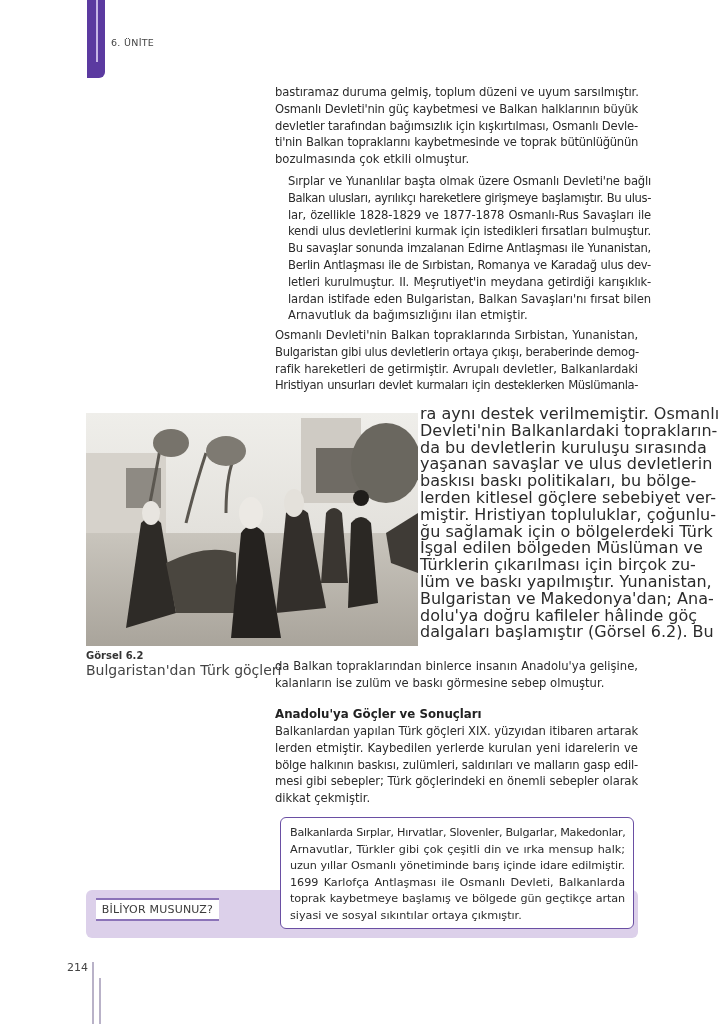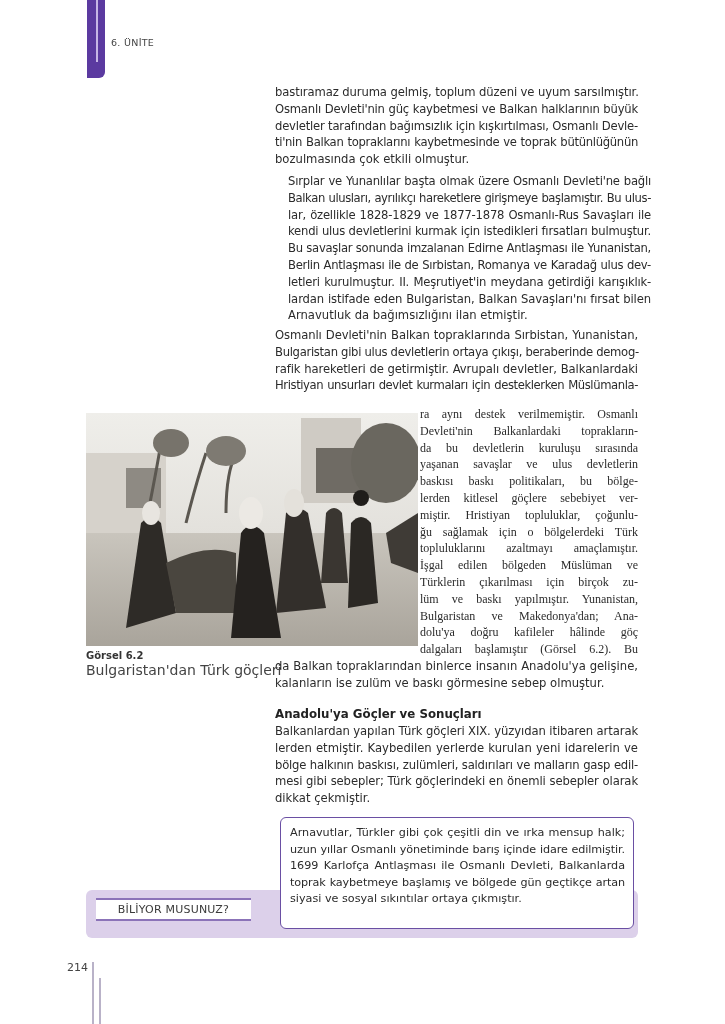--- a/index.html
+++ b/index.html
@@ -11,35 +11,35 @@
   .unit-label { position: absolute; left: 111px; top: 37px; font-size: 9.5px; color: #444; letter-spacing: 0.3px; }
 
   .col { position: absolute; left: 275px; width: 363px; font-size: 11.6px; line-height: 16.8px; text-align: justify; }
   .line { display: block; white-space: nowrap; text-align: justify; text-align-last: justify; }
   .line.last { text-align-last: left; }
 
   .p1 { top: 84px; }
   .p2 { top: 173px; margin-left: 13px; }
   .p3 { top: 327px; }
 
-  .wrap-col { position: absolute; left: 420px; width: 218px; font-size: 12px; line-height: 16.8px; top: 406px; font-family: Liberation Serif, serif; }
+  .wrap-col { position: absolute; left: 420px; width: 218px; font-size: 16px; line-height: 16.8px; top: 406px; }
 
   .p3b { position: absolute; left: 275px; top: 658px; width: 363px; font-size: 11.6px; line-height: 16.8px; }
 
   .heading { position: absolute; left: 275px; top: 700px; font-size: 11.8px; font-weight: bold; color: #222; margin-top: 7px; }
   .p4 { top: 723px; }
 
   .photo { position: absolute; left: 86px; top: 413px; width: 332px; height: 233px; overflow: hidden; background: #d9d6d0; }
   .photo svg { width: 100%; height: 100%; display: block; }
 
   .caption-title { position: absolute; left: 86px; top: 650px; font-size: 10px; font-weight: bold; color: #333; }
   .caption-text { position: absolute; left: 86px; top: 662px; font-size: 14px; color: #444; }
 
   .info-band { position: absolute; left: 86px; top: 890px; width: 552px; height: 48px; background: #dcd0ea; border-radius: 6px; }
-  .info-label { position: absolute; left: 96px; top: 898px; width: 155px; height: 23px; background: #fff; border-top: 2px solid #8b73b8; border-bottom: 2px solid #8b73b8; font-size: 11px; color: #3b3b3b; text-align: center; line-height: 19px; letter-spacing: 0.2px; }
+  .info-label { position: absolute; left: 96px; top: 898px; width: 123px; height: 23px; background: #fff; border-top: 2px solid #8b73b8; border-bottom: 2px solid #8b73b8; font-size: 11px; color: #3b3b3b; text-align: center; line-height: 19px; letter-spacing: 0.2px; }
   .info-box { position: absolute; left: 280px; top: 817px; width: 354px; height: 112px; background: #fff; border: 1.8px solid #6a4fa3; border-radius: 6px; padding: 7px 8px 0 9px; font-size: 11.2px; line-height: 16.6px; }
 
   .page-number { position: absolute; left: 67px; top: 961px; font-size: 11px; color: #444; }
   .footer-line1 { position: absolute; left: 92px; top: 962px; width: 1.5px; height: 62px; background: #b9b2c8; }
   .footer-line2 { position: absolute; left: 99px; top: 978px; width: 1.5px; height: 46px; background: #b9b2c8; }
 </style>
 </head>
 <body>
 
 <div class="unit-bar">
@@ -76,21 +76,20 @@
 
 <div class="wrap-col">
   <span class="line" style="white-space: nowrap;">ra aynı destek verilmemiştir. Osmanlı</span>
   <span class="line" style="white-space: nowrap;">Devleti'nin Balkanlardaki toprakların-</span>
   <span class="line" style="white-space: nowrap;">da bu devletlerin kuruluşu sırasında</span>
   <span class="line" style="white-space: nowrap;">yaşanan savaşlar ve ulus devletlerin</span>
   <span class="line" style="white-space: nowrap;">baskısı baskı politikaları, bu bölge-</span>
   <span class="line" style="white-space: nowrap;">lerden kitlesel göçlere sebebiyet ver-</span>
   <span class="line" style="white-space: nowrap;">miştir. Hristiyan topluluklar, çoğunlu-</span>
   <span class="line" style="white-space: nowrap;">ğu sağlamak için o bölgelerdeki Türk</span>
-  <span class="line" style="white-space: nowrap;">topluluklarını azaltmayı amaçlamıştır.</span>
   <span class="line" style="white-space: nowrap;">İşgal edilen bölgeden Müslüman ve</span>
   <span class="line" style="white-space: nowrap;">Türklerin çıkarılması için birçok zu-</span>
   <span class="line" style="white-space: nowrap;">lüm ve baskı yapılmıştır. Yunanistan,</span>
   <span class="line" style="white-space: nowrap;">Bulgaristan ve Makedonya'dan; Ana-</span>
   <span class="line" style="white-space: nowrap;">dolu'ya doğru kafileler hâlinde göç</span>
   <span class="line" style="white-space: nowrap;">dalgaları başlamıştır (Görsel 6.2). Bu</span>
 </div>
 
 <div class="p3b">
   <span class="line" style="white-space: nowrap;">da Balkan topraklarından binlerce insanın Anadolu'ya gelişine,</span>
@@ -142,20 +141,21 @@
   <span class="line" style="white-space: nowrap; letter-spacing: -0.1px;">Balkanlardan yapılan Türk göçleri XIX. yüzyıdan itibaren artarak</span>
   <span class="line" style="white-space: nowrap;">lerden etmiştir. Kaybedilen yerlerde kurulan yeni idarelerin ve</span>
   <span class="line" style="white-space: nowrap; letter-spacing: -0.2px;">bölge halkının baskısı, zulümleri, saldırıları ve malların gasp edil-</span>
   <span class="line" style="white-space: nowrap; letter-spacing: -0.1px;">mesi gibi sebepler; Türk göçlerindeki en önemli sebepler olarak</span>
   <span class="line last" style="white-space: nowrap;">dikkat çekmiştir.</span>
 </div>
 
 <div class="info-band"></div>
 <div class="info-label">BİLİYOR MUSUNUZ?</div>
 <div class="info-box">
+  <span class="line" style="white-space: nowrap; letter-spacing: -0.3px;">Balkanlarda Sırplar, Hırvatlar, Slovenler, Bulgarlar, Makedonlar,</span>
   <span class="line" style="white-space: nowrap;">Arnavutlar, Türkler gibi çok çeşitli din ve ırka mensup halk;</span>
   <span class="line" style="white-space: nowrap; letter-spacing: -0.1px;">uzun yıllar Osmanlı yönetiminde barış içinde idare edilmiştir.</span>
   <span class="line" style="white-space: nowrap;">1699 Karlofça Antlaşması ile Osmanlı Devleti, Balkanlarda</span>
   <span class="line" style="white-space: nowrap; letter-spacing: -0.1px;">toprak kaybetmeye başlamış ve bölgede gün geçtikçe artan</span>
   <span class="line last" style="white-space: nowrap;">siyasi ve sosyal sıkıntılar ortaya çıkmıştır.</span>
 </div>
 
 <div class="page-number">214</div>
 <div class="footer-line1"></div>
 <div class="footer-line2"></div>

